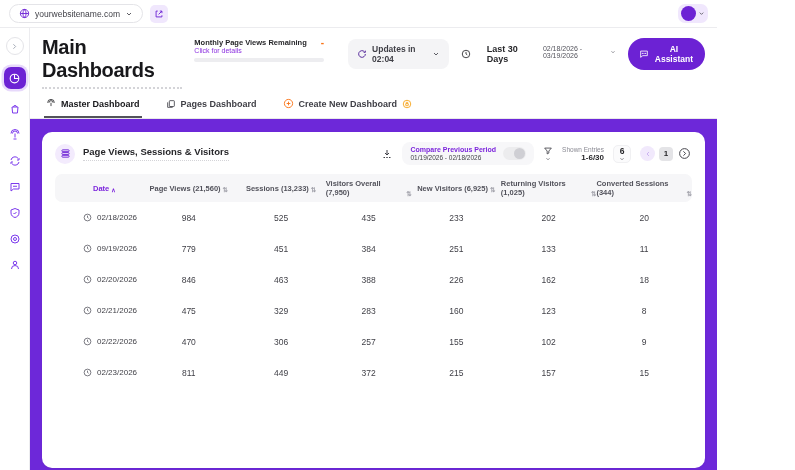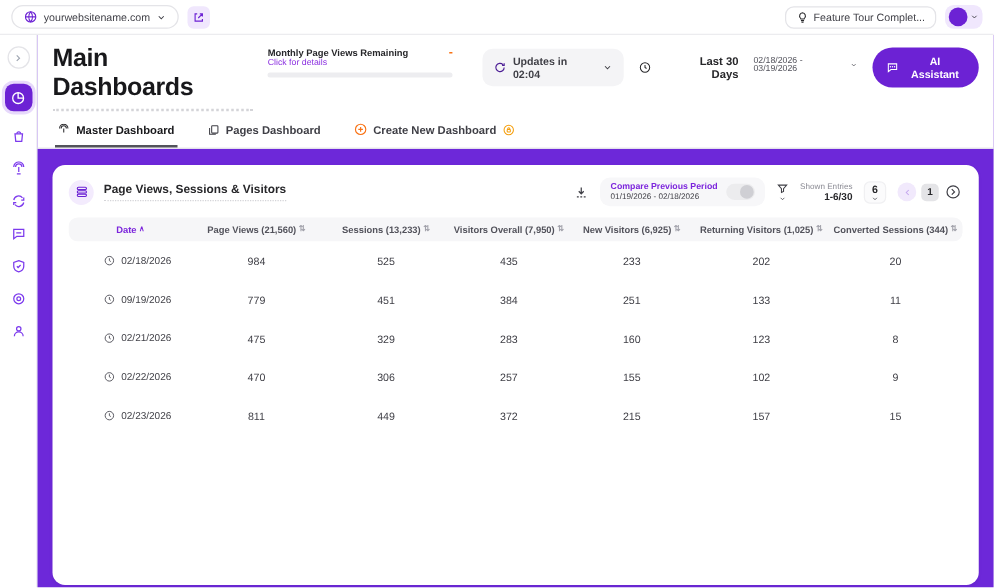--- a/index.html
+++ b/index.html
@@ -2,21 +2,21 @@
 <html><head>
 <meta charset="utf-8">
 <style>
   * { box-sizing: border-box; }
   html,body { margin:0; padding:0; }
   body {
     width:795px; height:470px; overflow:hidden; background:#fff;
     font-family:"Liberation Sans", sans-serif; color:#27272a;
     -webkit-font-smoothing:antialiased;
   }
-  .app { width:795px; height:470px; display:flex; flex-direction:column; }
+  .app { width:717px; height:470px; display:flex; flex-direction:column; }
 
   
   .topbar { height:28px; min-height:28px; background:#fff; border-bottom:1px solid #ececef;
     display:flex; align-items:center; padding:0 9px; gap:7px; }
   .site-pill { display:flex; align-items:center; gap:5px; border:1px solid #e4e4e8;
     border-radius:999px; padding:3px 9px; background:#fff; cursor:pointer; }
   .site-pill .label { font-size:8.5px; color:#3f3f46; }
   .share-btn { width:18px; height:18px; border:none; border-radius:5px; background:#f0e7fd;
     display:flex; align-items:center; justify-content:center; cursor:pointer; padding:0; }
   .spacer { flex:1; }
@@ -45,21 +45,21 @@
     border-bottom:2px dotted #d4d4d8; padding-bottom:5px; }
   .quota { width:150px; margin-top:2px; }
   .quota-row { display:flex; justify-content:space-between; align-items:center; }
   .quota-title { font-size:7.5px; font-weight:700; color:#27272a; }
   .quota-dash { color:#f97316; font-weight:700; font-size:10px; line-height:6px; }
   .quota-link { font-size:7px; color:#8b2fe0; cursor:pointer; }
   .quota-bar { height:4px; background:#ededf0; border-radius:2px; margin-top:4px; }
   .updates-pill { display:flex; align-items:center; gap:5px; background:#f4f4f6; border-radius:8px;
     padding:5px 9px; font-size:8.5px; font-weight:600; color:#3f3f46; margin-top:3px; cursor:pointer; }
   .last30 { display:flex; align-items:center; gap:16px; font-size:9px; font-weight:700;
-    color:#27272a; margin-top:8px;text-align:right; }
+    color:#27272a; margin-top:8px; }
   .range { font-size:7px; color:#52525b; margin-top:9px; display:flex; align-items:center; gap:2px; cursor:pointer; }
   .ai-btn { display:flex; align-items:center; gap:5px; background:#6c22d4; color:#fff; border:none;
     border-radius:999px; padding:6px 11px; font-size:8.5px; font-weight:700; cursor:pointer; margin-top:2px; }
 
   .tabs { display:flex; gap:22px; margin-top:5px; padding-left:2px;text-align:right; }
   .tab { display:flex; align-items:center; gap:5px; font-size:9px; font-weight:700; color:#3f3f46;
     padding:4px 2px 7px; border-bottom:2px solid transparent; cursor:pointer; background:none; }
   .tab.active { border-bottom-color:#52525b; color:#18181b; }
 
   
@@ -97,21 +97,21 @@
     color:#3f3f46; display:flex; align-items:center; justify-content:center; padding:0; cursor:pointer; }
 
   .showby-row { display:flex; justify-content:flex-end; align-items:center; gap:9px; margin-top:6px; }
   .showby-label { font-size:8px; font-weight:700; color:#3f3f46; }
   .showby-opt { font-size:8px; font-weight:600; color:#3f3f46; padding:2px 7px; border-radius:6px;
     cursor:pointer; background:none; border:none; }
   .showby-opt.active { color:#7c25dc; background:#f1e8fd; font-weight:700; }
 
   .grid7 { display:grid; grid-template-columns:13.5% 15% 14% 13.5% 14% 15% 15%; align-items:center; }
   .thead { background:#f6f6f8; border-radius:7px; padding:5px 0; margin-top:9px; }
-  .th { font-size:7.5px; font-weight:700; color:#52525b; display:flex; align-items:center;
+  .th { font-size:7.5px; font-weight:700; color:#52525b; display:flex; align-items:flex-end;
     justify-content:center; gap:2px; cursor:pointer; }
   .th.date { justify-content:flex-start; padding-left:38px; color:#7c25dc; }
   .sort { font-size:6.5px; color:#a1a1aa; line-height:6px; }
   .sort.asc { color:#7c25dc; font-size:6px; }
   .trow { height:31px; }
   .td { font-size:8.5px; color:#3f3f46; text-align:center; }
   .td.date { display:flex; align-items:center; gap:5px; text-align:left; padding-left:28px;
     font-size:8px; color:#3f3f46; }
   .clock { color:#52525b; display:inline-flex; }
   svg { display:block; }
@@ -137,28 +137,20 @@
       </span>
     </div>
     <button class="share-btn">
       <span class="icon">
         <svg width="10" height="10" viewBox="0 0 24 24" fill="none" stroke="#6c22d4" stroke-width="2.2">
             <path d="M14 5h5v5M19 5l-8 8M9 5H5v14h14v-4"></path>
           </svg>
       </span>
     </button>
     <div class="spacer"></div>
-    <div class="tour-pill">
-      <span class="icon">
-        <svg width="10" height="10" viewBox="0 0 24 24" fill="none" stroke="#27272a" stroke-width="2">
-            <path d="M9 18h6M10 21h4M12 3a6 6 0 00-4 10c.8.7 1 1.4 1 2h6c0-.6.2-1.3 1-2a6 6 0 00-4-10z"></path>
-          </svg>
-      </span>
-      <span>Feature Tour Complet...</span>
-    </div>
     <div class="avatar-wrap">
       <span class="avatar"></span>
       <span class="icon">
         <svg width="7" height="7" viewBox="0 0 24 24" fill="none" stroke="#3f3f46" stroke-width="2.5">
             <path d="M6 9l6 6 6-6"></path>
           </svg>
       </span>
     </div>
   </div>
 
@@ -486,54 +478,71 @@
             <div class="td">11</div>
           </div>
           <div class="trow grid7">
             <div class="td date">
                 <span class="clock icon">
                   <svg width="9" height="9" viewBox="0 0 24 24" fill="none" stroke="currentColor" stroke-width="2">
                     <circle cx="12" cy="12" r="9"></circle>
                     <path d="M12 7v5l3 2"></path>
                   </svg>
                 </span>
-                <span>02/21/2026</span>
-              </div>
-            <div class="td">475</div>
-            <div class="td">329</div>
-            <div class="td">283</div>
-            <div class="td">160</div>
-            <div class="td">123</div>
-            <div class="td">8</div>
+                <span>02/20/2026</span>
+              </div>
+            <div class="td">846</div>
+            <div class="td">463</div>
+            <div class="td">388</div>
+            <div class="td">226</div>
+            <div class="td">162</div>
+            <div class="td">18</div>
           </div>
           <div class="trow grid7">
             <div class="td date">
                 <span class="clock icon">
                   <svg width="9" height="9" viewBox="0 0 24 24" fill="none" stroke="currentColor" stroke-width="2">
                     <circle cx="12" cy="12" r="9"></circle>
                     <path d="M12 7v5l3 2"></path>
                   </svg>
                 </span>
-                <span>02/22/2026</span>
-              </div>
-            <div class="td">470</div>
-            <div class="td">306</div>
-            <div class="td">257</div>
-            <div class="td">155</div>
-            <div class="td">102</div>
-            <div class="td">9</div>
+                <span>02/21/2026</span>
+              </div>
+            <div class="td">475</div>
+            <div class="td">329</div>
+            <div class="td">283</div>
+            <div class="td">160</div>
+            <div class="td">123</div>
+            <div class="td">8</div>
           </div>
           <div class="trow grid7">
             <div class="td date">
                 <span class="clock icon">
                   <svg width="9" height="9" viewBox="0 0 24 24" fill="none" stroke="currentColor" stroke-width="2">
                     <circle cx="12" cy="12" r="9"></circle>
                     <path d="M12 7v5l3 2"></path>
                   </svg>
                 </span>
+                <span>02/22/2026</span>
+              </div>
+            <div class="td">470</div>
+            <div class="td">306</div>
+            <div class="td">257</div>
+            <div class="td">155</div>
+            <div class="td">102</div>
+            <div class="td">9</div>
+          </div>
+          <div class="trow grid7">
+            <div class="td date">
+                <span class="clock icon">
+                  <svg width="9" height="9" viewBox="0 0 24 24" fill="none" stroke="currentColor" stroke-width="2">
+                    <circle cx="12" cy="12" r="9"></circle>
+                    <path d="M12 7v5l3 2"></path>
+                  </svg>
+                </span>
                 <span>02/23/2026</span>
               </div>
             <div class="td">811</div>
             <div class="td">449</div>
             <div class="td">372</div>
             <div class="td">215</div>
             <div class="td">157</div>
             <div class="td">15</div>
           </div>
 

